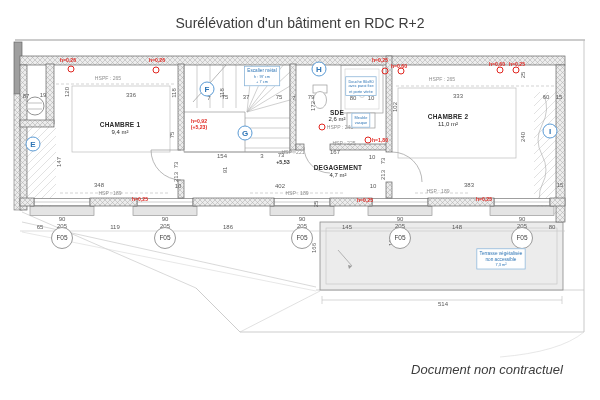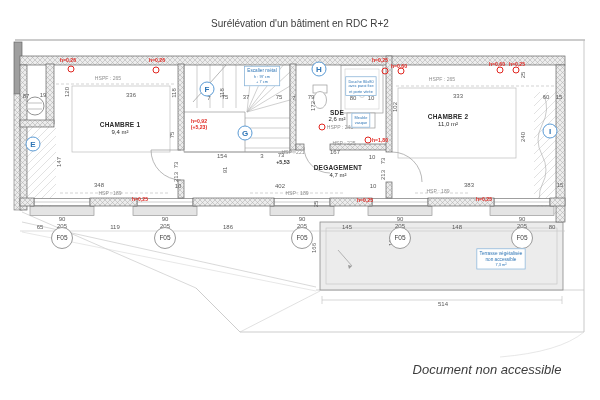--- a/index.html
+++ b/index.html
@@ -1,18 +1,18 @@
 <!DOCTYPE html>
 <html><head>
 <meta charset="utf-8">
 <style>
   html,body{margin:0;padding:0;background:#fff;}
   #plan{position:relative;width:600px;height:400px;background:#fff;overflow:hidden;
         font-family:"Liberation Sans",sans-serif;}
-  .title{position:absolute;transform:translate(-50%,-50%);font-size:10px;color:#3c3c3c;white-space:nowrap;text-align:right;}
+  .title{position:absolute;transform:translate(-50%,-50%);font-size:14px;color:#3c3c3c;white-space:nowrap;text-align:right;}
   .footer{position:absolute;transform:translate(-50%,-50%);font-size:13px;font-style:italic;color:#3c3c3c;white-space:nowrap;}
   .t{position:absolute;transform:translate(-50%,-50%);font-size:6px;line-height:1;color:#5a5a5a;white-space:nowrap;}
   .v{position:absolute;transform:translate(-50%,-50%) rotate(-90deg);font-size:6px;line-height:1;color:#5a5a5a;white-space:nowrap;}
   .red{color:#e0251f!important;font-weight:700;transform:translate(-50%,-50%) scale(.85);}
   .hsp{color:#8f8f8f!important;transform:translate(-50%,-50%) scale(.85);}
   .room{font-weight:700;color:#2a2a2a;font-size:6.5px;letter-spacing:.2px;}
   .area{color:#2a2a2a;}
   .lvl{color:#333;font-weight:700;transform:translate(-50%,-50%) scale(.9);}
   .mk{position:absolute;transform:translate(-50%,-50%);width:13px;height:13px;border-radius:50%;
       border:1px solid #5b9bd5;background:#fff;color:#2e75b6;font-size:8px;font-weight:700;
@@ -314,14 +314,14 @@
   <div class="note" style="left:361px;top:120px">
     <div class="sm">Meuble</div>
     <div class="sm">vasque</div>
   </div>
   <div class="note" style="left:501px;top:259px">
     <div>Terrasse végétalisée</div>
     <div>non accessible</div>
     <div class="sm">7,3 m²</div>
   </div>
 
-  <div class="footer" style="left:487px;top:369px">Document non accessible</div>
+  <div class="footer" style="left:487px;top:369px">Document non contractuel</div>
 </div>
 
 </body></html>

